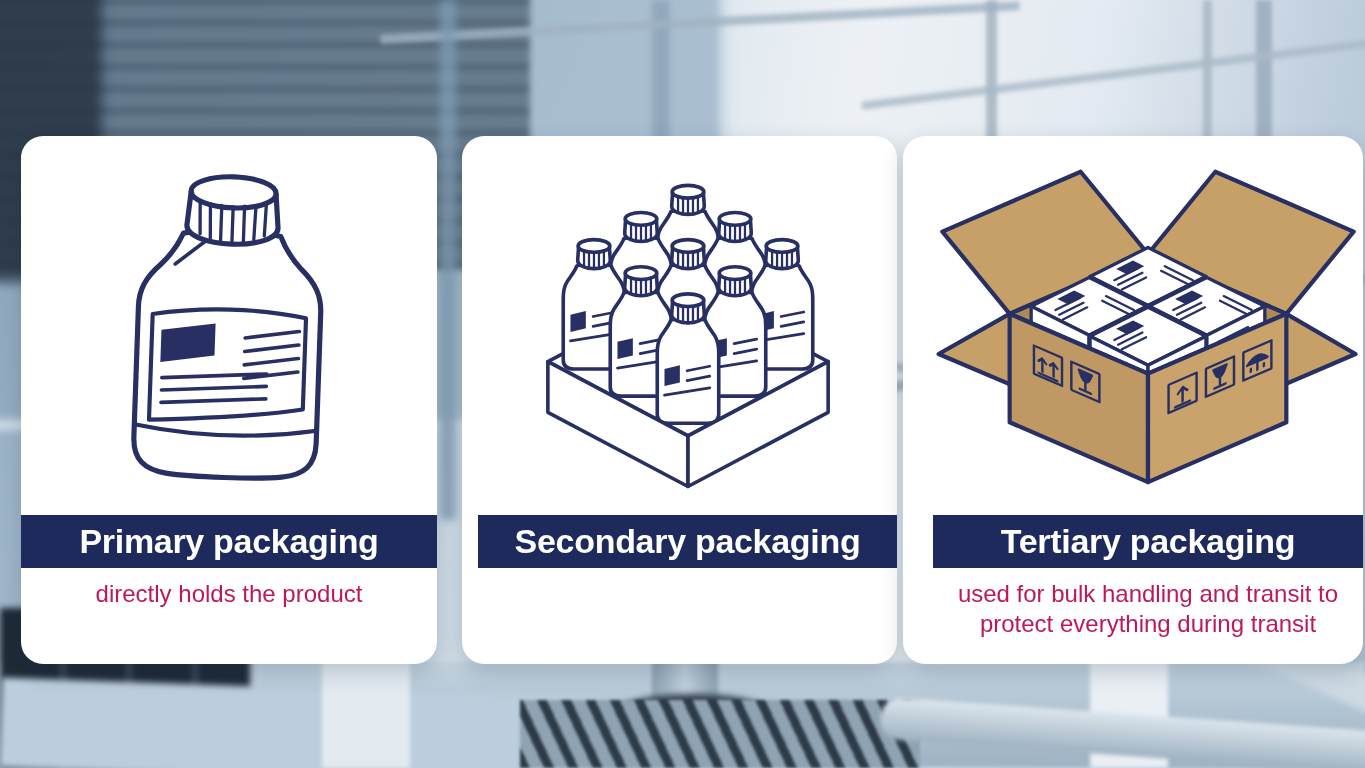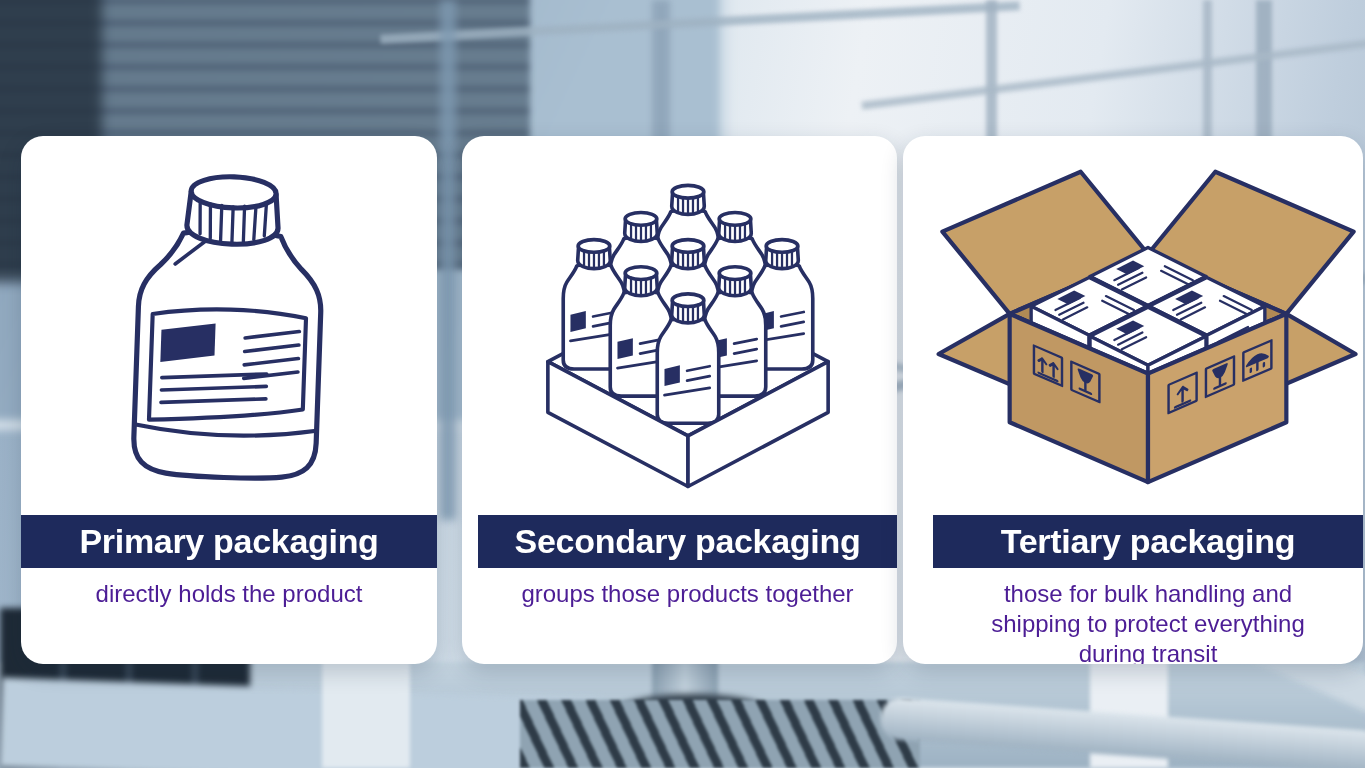--- a/index.html
+++ b/index.html
@@ -44,21 +44,21 @@
   
   .card{position:absolute;top:136px;height:528px;background:#fff;border-radius:22px;overflow:hidden;
     z-index:10;box-shadow:0 8px 22px rgba(18,38,66,.20);display:flex;flex-direction:column;}
   #card-primary{left:21px;width:416px;}
   #card-secondary{left:462px;width:419px;padding-left:16px;}
   #card-tertiary{left:903px;width:430px;padding-left:30px;}
   .art{flex:0 0 379px;display:flex;align-items:center;justify-content:center;}
   .banner{flex:0 0 53px;background:#1e2a5c;color:#fff;display:flex;align-items:center;justify-content:center;
     font-size:34px;font-weight:700;letter-spacing:-.3px;white-space:nowrap;}
   .caption{flex:1;padding:11px 24px 0;text-align:center;font-size:24px;line-height:1.26;
-    color:#4c1d95;font-weight:500;}
+    color:#be185d;font-weight:500;}
   svg{display:block;}
 </style>
 </head>
 <body>
 
 <div id="bg">
   <div class="bgshape machine-panel"></div>
   <div class="bgshape machine-window"></div>
   <div class="bgshape dark-corner"></div>
   <div class="bgshape wall-pillar"></div>
@@ -132,21 +132,20 @@
       <use href="#cb" x="190" y="290"></use>
       <g stroke="#272f63" stroke-width="4" fill="#fff" stroke-linejoin="round">
         <polygon points="35,222 190,304 190,360 35,278"></polygon>
         <polygon points="190,304 345,222 345,278 190,360"></polygon>
       </g>
     </svg>
   </div>
   <div class="banner">
     <span>Secondary packaging</span>
   </div>
-  <div class="caption">groups those products together</div>
 </div>
 
 <div class="card" id="card-tertiary">
   <div class="art">
     <svg width="436" height="342" viewBox="-20 25 460 360">
       <g stroke="#272f63" stroke-width="4.5" stroke-linejoin="round">
         <polygon points="62,192 210,128 138,40 -10,104" fill="#c7a068"></polygon>
         <polygon points="358,192 210,128 282,40 430,104" fill="#c7a068"></polygon>
         <polygon points="62,192 210,128 358,192 210,256" fill="#b08a55"></polygon>
       </g>
@@ -224,14 +223,14 @@
         <g transform="translate(80,0)">
           <path d="M4,16 Q15,3 26,16 Z" fill="#272f63"></path>
           <path d="M15,16 L15,25 M8,21 L8,24 M22,21 L22,24"></path>
         </g>
       </g>
     </svg>
   </div>
   <div class="banner">
     <span>Tertiary packaging</span>
   </div>
-  <div class="caption">those for bulk handling and shipping to protect everything during transit</div>
+  <div class="caption">used for bulk handling and transit to protect everything during transit</div>
 </div>
 
 </body></html>

